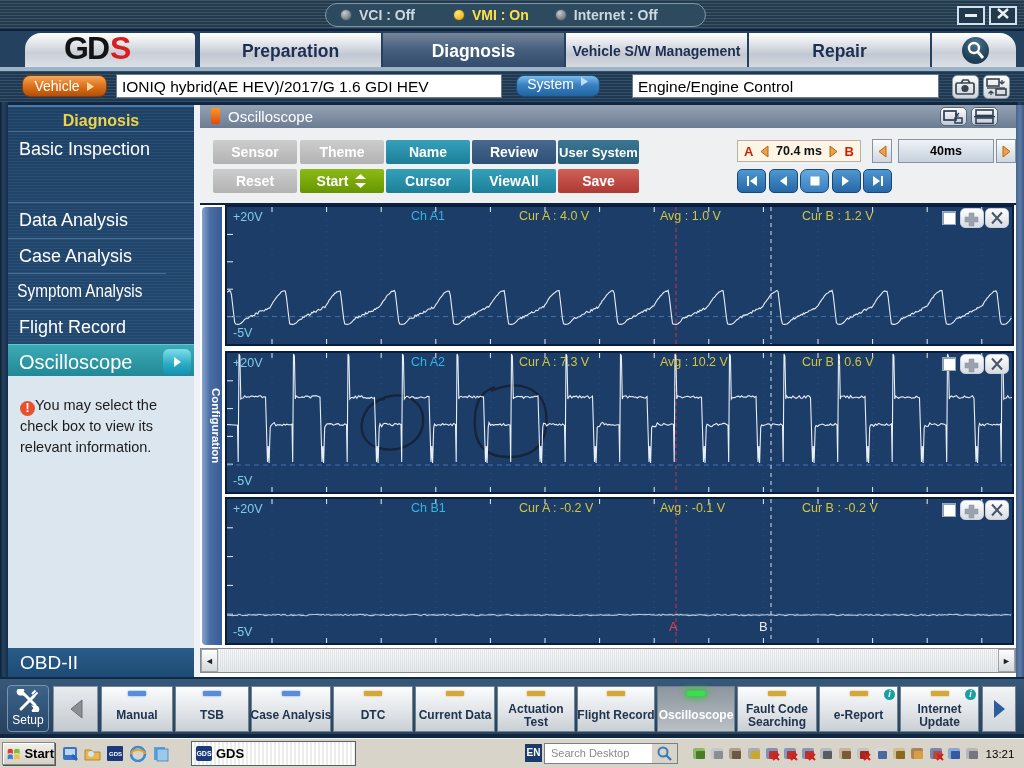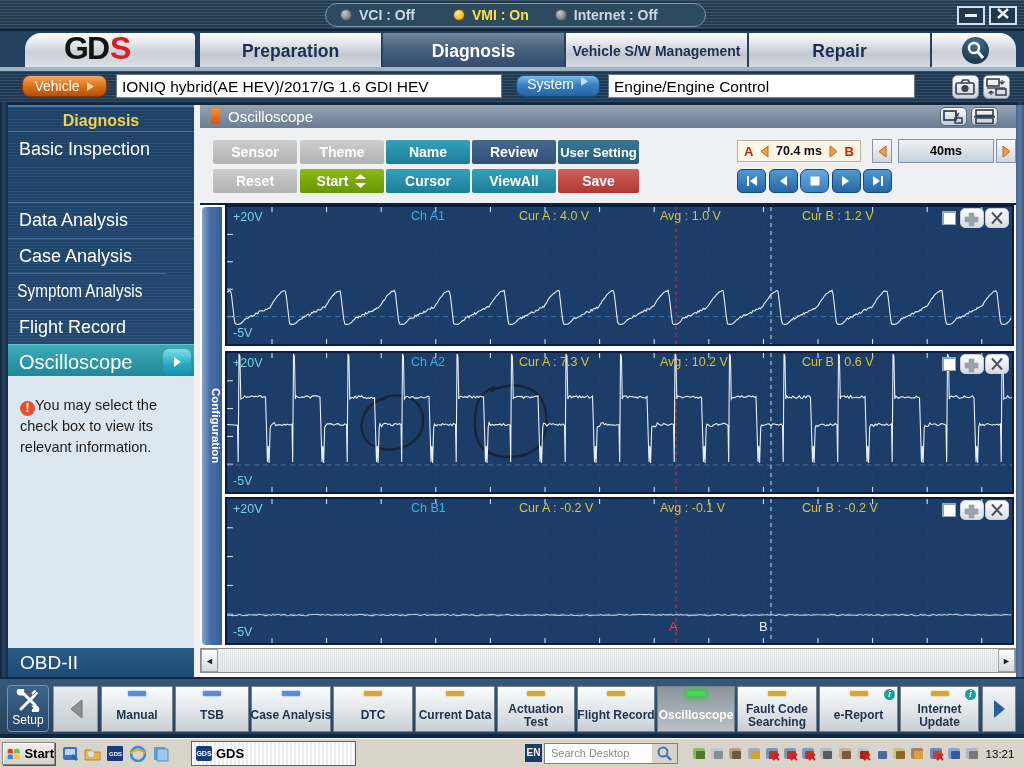--- a/index.html
+++ b/index.html
@@ -211,21 +211,21 @@
 <div id="substrip"></div>
 
 <div id="vbar">
  <div id="vbtn">Vehicle <svg width="9" height="11">
           <path d="M1 1 L8 5.5 L1 10 Z" fill="#ffd9a0"></path>
         </svg></div>
  <div class="vinput" style="left:116px;width:386px">IONIQ hybrid(AE HEV)/2017/G 1.6 GDI HEV</div>
  <div id="sbtn">System <svg width="9" height="11">
           <path d="M1 1 L8 5.5 L1 10 Z" fill="#bfe0f8"></path>
         </svg></div>
- <div class="vinput" style="left:608px;width:307px">Engine/Engine Control</div>
+ <div class="vinput" style="left:632px;width:307px">Engine/Engine Control</div>
  <div class="vtool" style="left:952px"><svg width="25" height="22">
           <rect x="3" y="7" width="18" height="11" rx="1.5" fill="none" stroke="#3a4450" stroke-width="1.7"></rect>
           <path d="M8 7 l2 -3 h5 l2 3" fill="none" stroke="#3a4450" stroke-width="1.7"></path>
           <circle cx="12" cy="12.5" r="3.6" fill="#3a4450"></circle>
         </svg></div>
  <div class="vtool" style="left:983px"><svg width="25" height="22">
           <rect x="3" y="3" width="12" height="7" fill="none" stroke="#3a4450" stroke-width="1.6"></rect>
           <rect x="12" y="13" width="10" height="6" fill="none" stroke="#3a4450" stroke-width="1.6"></rect>
           <path d="M3 12 h18" stroke="#3a4450" stroke-width="1.4"></path>
           <path d="M18 4 v4 M18 8 l-2.5 -2.5 M18 8 l2.5 -2.5" stroke="#3a4450" stroke-width="1.3" fill="none"></path>
@@ -266,21 +266,21 @@
           </svg></div>
  </div>
  <div id="tbarea"></div>
 </div>
 <div id="mainbtns">
       <div class="tbb gray" style="left:213px;top:140px;width:84px">Sensor</div>
       <div class="tbb gray" style="left:300px;top:140px;width:84px">Theme</div>
       <div class="tbb teal" style="left:386px;top:140px;width:84px">Name</div>
       <div class="tbb navy" style="left:472px;top:140px;width:84px">Review</div>
       <div class="tbb steel" style="left:558px;top:140px;width:81px">
-        <span style="font-size:13px">User Setting</span>
+        <span style="font-size:13px">User System</span>
       </div>
       <div class="tbb gray" style="left:213px;top:169px;width:84px">Reset</div>
       <div class="tbb green" style="left:300px;top:169px;width:84px">Start<svg width="13" height="14" style="margin-left:6px;vertical-align:-2px">
           <path d="M1 5 L6.5 0 L12 5 Z" fill="#fff"></path>
           <path d="M1 9 L6.5 14 L12 9 Z" fill="#fff"></path>
         </svg></div>
       <div class="tbb teal" style="left:386px;top:169px;width:84px">Cursor</div>
       <div class="tbb teal" style="left:472px;top:169px;width:84px">ViewAll</div>
       <div class="tbb red" style="left:558px;top:169px;width:81px">Save</div>
       <div id="timebox">

